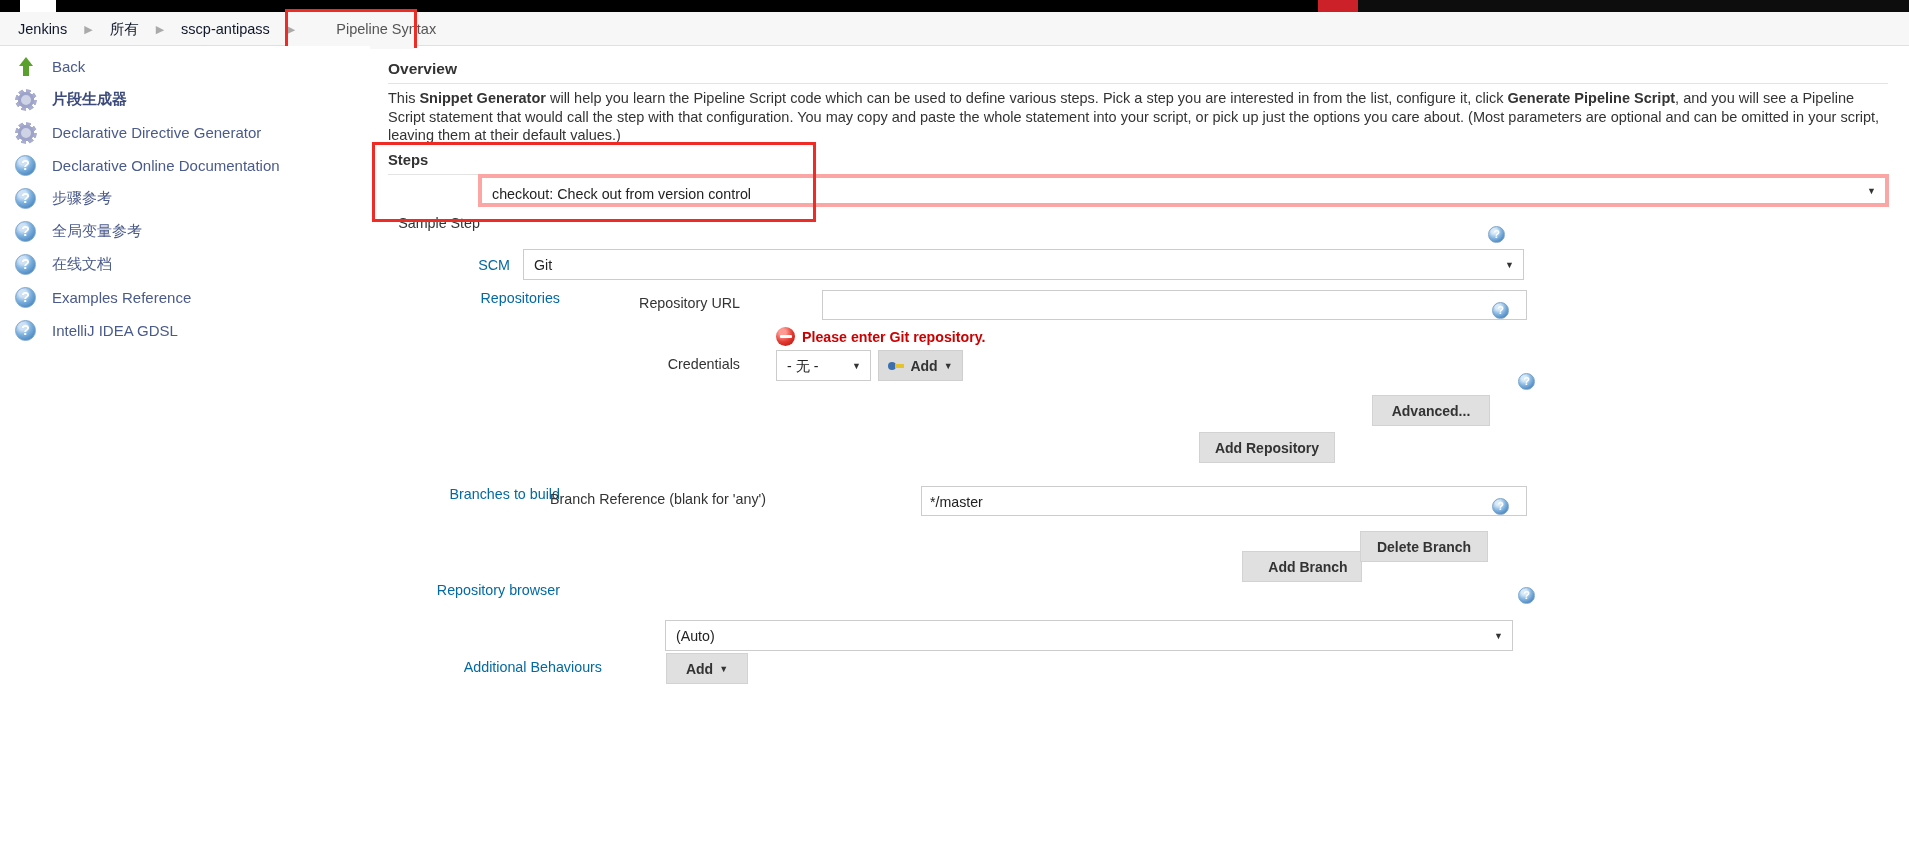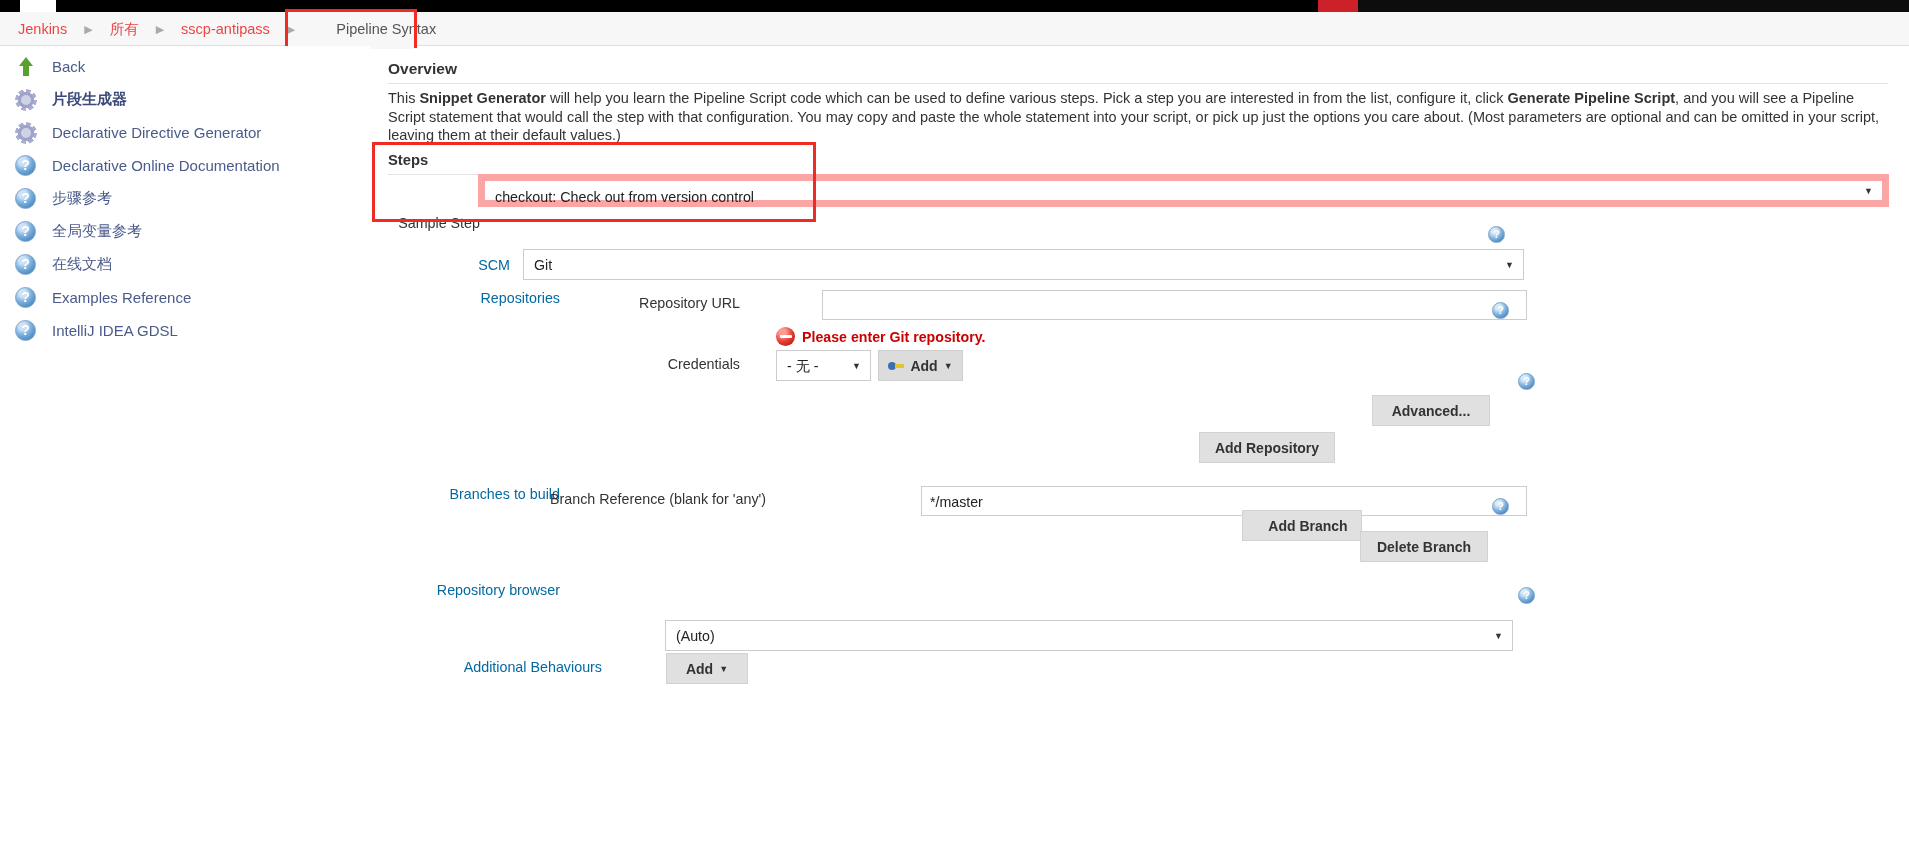--- a/index.html
+++ b/index.html
@@ -33,21 +33,21 @@
   .crumb-bar {
     position: absolute; left: 0; top: 12px; width: 1909px; height: 34px;
     background: #f7f7f7;
     border-bottom: 1px solid #e0e0e0;
   }
   .crumb-inner {
     position: absolute; left: 18px; top: 12px; height: 34px;
     display: flex; align-items: center;
     font-size: 14.5px; color: #555;
   }
-  .crumb-link { color: #ef4444; text-decoration: none; white-space: nowrap; }
+  .crumb-link { color: #0f172a; text-decoration: none; white-space: nowrap; }
   .crumb-sep {
     display: inline-block;
     margin: 0 17px;
     color: #aaa;
     font-size: 11px;
   }
   .crumb-last { margin-left: 24px; color: #555; white-space: nowrap; }
 
   
   .hl-crumb {
@@ -164,21 +164,21 @@
     position: absolute; left: 18px; top: 128px; width: 1500px; height: 1px;
     background: #e3e3e3;
   }
   .row-sample-label {
     position: absolute; left: 25px; top: 135px; width: 85px;
     text-align: right;
     font-size: 14.3px; color: #333; margin-top: 34px;
   }
   .sel-sample {
     position: absolute; left: 108px; top: 128px; width: 1411px; height: 33px;
-    background: #fff; border: 7px solid #fca5a5;
+    background: #fff; border: 4px solid #fca5a5;
   }
   .sel-sample .val {
     position: absolute; left: 10px; top: 0; height: 33px; line-height: 33px;
     font-size: 14.3px; color: #222;
   }
   .caret {
     position: absolute; right: 9px; top: 0; height: 100%;
     display: flex; align-items: center;
     font-size: 9px; color: #333;
   }
@@ -421,21 +421,21 @@
     <span style="font-weight:bold">Add Repository</span>
   </div>
 
   <div class="lbl" style="left:55px; top:440px; width:135px">Branches to build</div>
   <div class="lbl-inner" style="left:180px; top:445px; width:190px">Branch Reference (blank for 'any')</div>
   <div class="txtbox" style="left:505px; top:440px; width:606px;">
     <span class="tval">*/master</span>
   </div>
   <div class="help-dot" style="left:1122px; top:452px"></div>
 
-  <div class="btn btn-grey" style="left:872px; top:464px; width:120px;padding-left:12px;">
+  <div class="btn btn-grey" style="left:872px; top:505px; width:120px;padding-left:12px;">
     <span style="font-weight:bold">Add Branch</span>
   </div>
   <div class="btn btn-grey" style="left:990px; top:485px; width:128px;">
     <span style="font-weight:bold">Delete Branch</span>
   </div>
 
   <div class="lbl" style="left:55px; top:536px; width:135px">Repository browser</div>
   <div class="selbox" style="left:295px; top:530px; width:848px;margin-top:44px;">
     <span class="sval">(Auto)</span>
     <span class="caret">▼</span>

